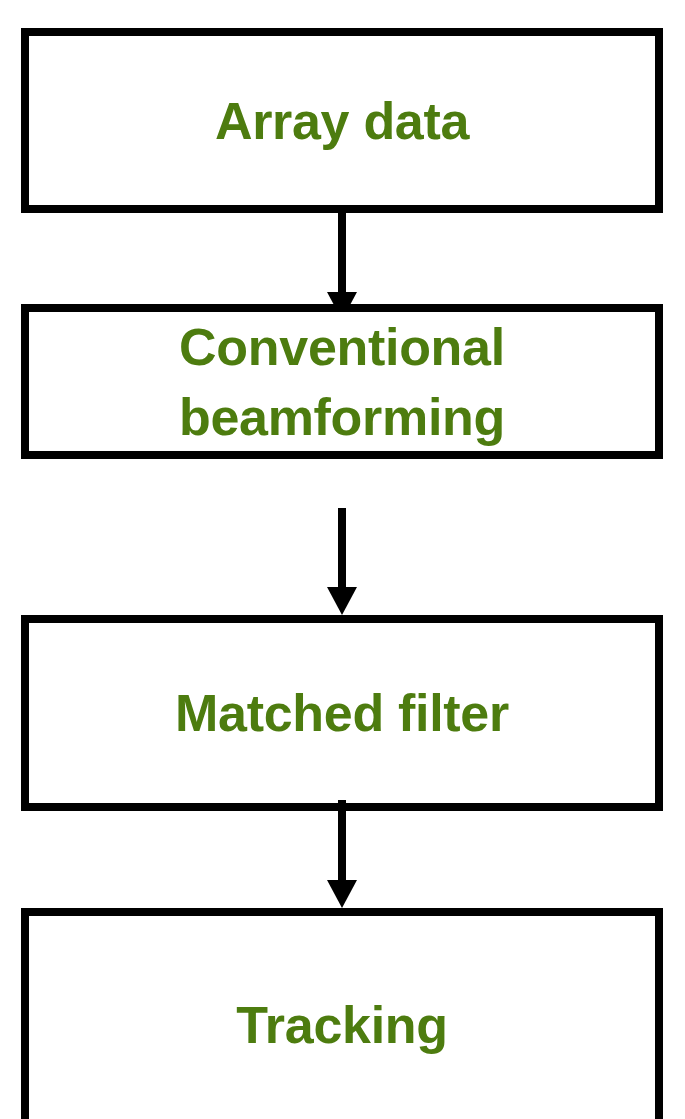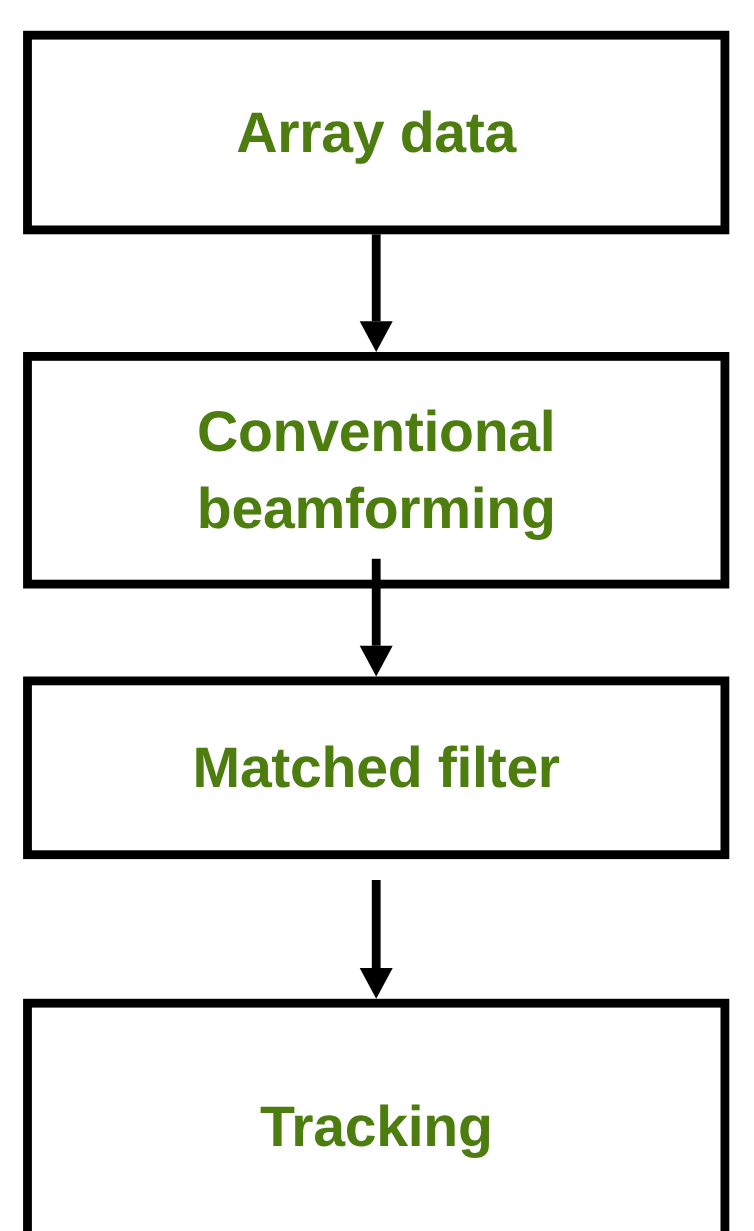--- a/index.html
+++ b/index.html
@@ -33,22 +33,22 @@
     font-weight: bold;
     font-size: 52px;
     line-height: 70px;
     color: #4d7c0f;
     letter-spacing: -0.3px;
     white-space: pre-line;
     padding: 0 10px;
   }
   
   #box-1 { left: 21px; top: 28px;  width: 642px; height: 185px; }
-  #box-2 { left: 21px; top: 320px; width: 642px; height: 215px; }
-  #box-3 { left: 21px; top: 615px; width: 642px; height: 166px; }
+  #box-2 { left: 21px; top: 304px; width: 642px; height: 155px; }
+  #box-3 { left: 21px; top: 615px; width: 642px; height: 196px; }
   #box-4 { left: 21px; top: 908px; width: 642px; height: 233px; }
 
   
   .connector {
     position: absolute;
     left: 327px;
     width: 30px;
   }
   .connector .shaft {
     position: absolute;

